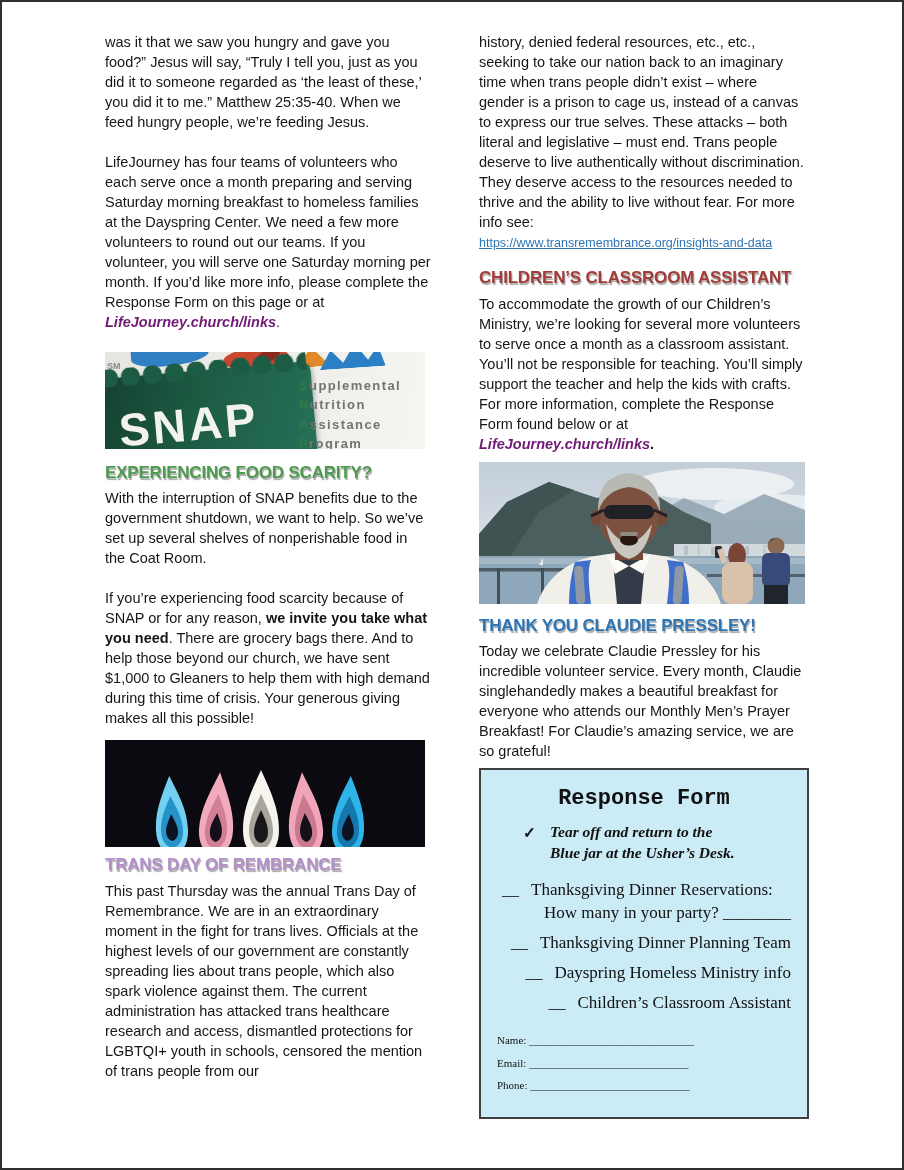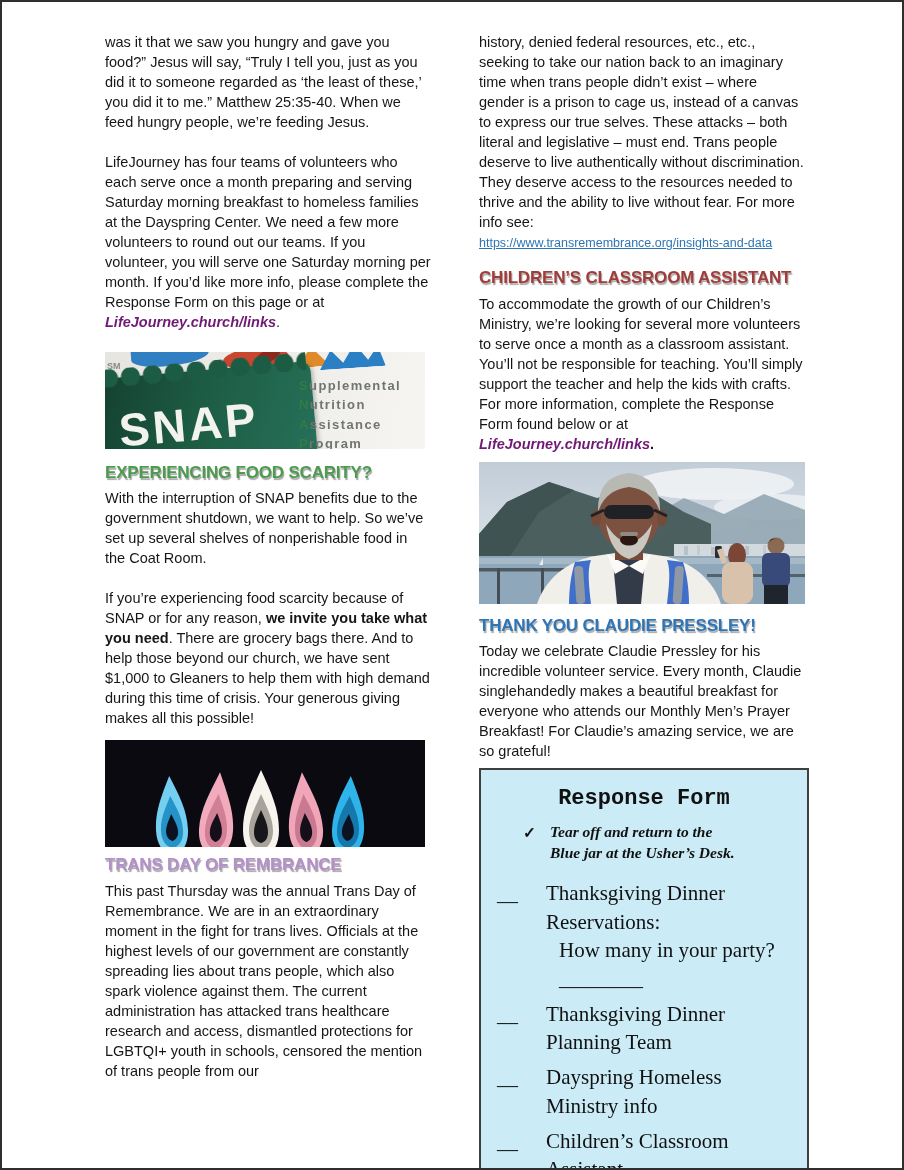--- a/index.html
+++ b/index.html
@@ -78,21 +78,21 @@
   .form-box{
     margin-top:6px;width:330px;box-sizing:border-box;
     border:2px solid #3f3f3f;background:#cbecf7;
     padding:12px 16px 16px;
     font-family:"Liberation Serif","DejaVu Serif",serif;color:#111;
   }
   .form-title{text-align:center;font-size:22px;font-weight:700;margin:2px 0 8px;font-family:Liberation Mono, monospace;}
   .form-note{display:flex;gap:14px;padding-left:26px;font-size:15.5px;margin:0 0 16px;}
   .form-check{font-weight:700;font-style:normal;}
   .note-text{font-style:italic;font-weight:700;line-height:1.32;}
-  .form-item{display:flex;gap:28px;font-size:21px;line-height:1.35;margin-bottom:7px;justify-content:flex-end;}
+  .form-item{display:flex;gap:12px;font-size:17px;line-height:1.35;margin-bottom:7px;justify-content:flex-end;}
   .blank{flex:0 0 auto;letter-spacing:0;}
   .item-sub{padding-left:13px;}
   .form-fields{margin-top:18px;}
   .form-field{font-size:11px;margin-bottom:7.5px;white-space:nowrap;}
   .field-line{letter-spacing:0;}
 </style>
 </head>
 <body>
 
 <div class="page">

